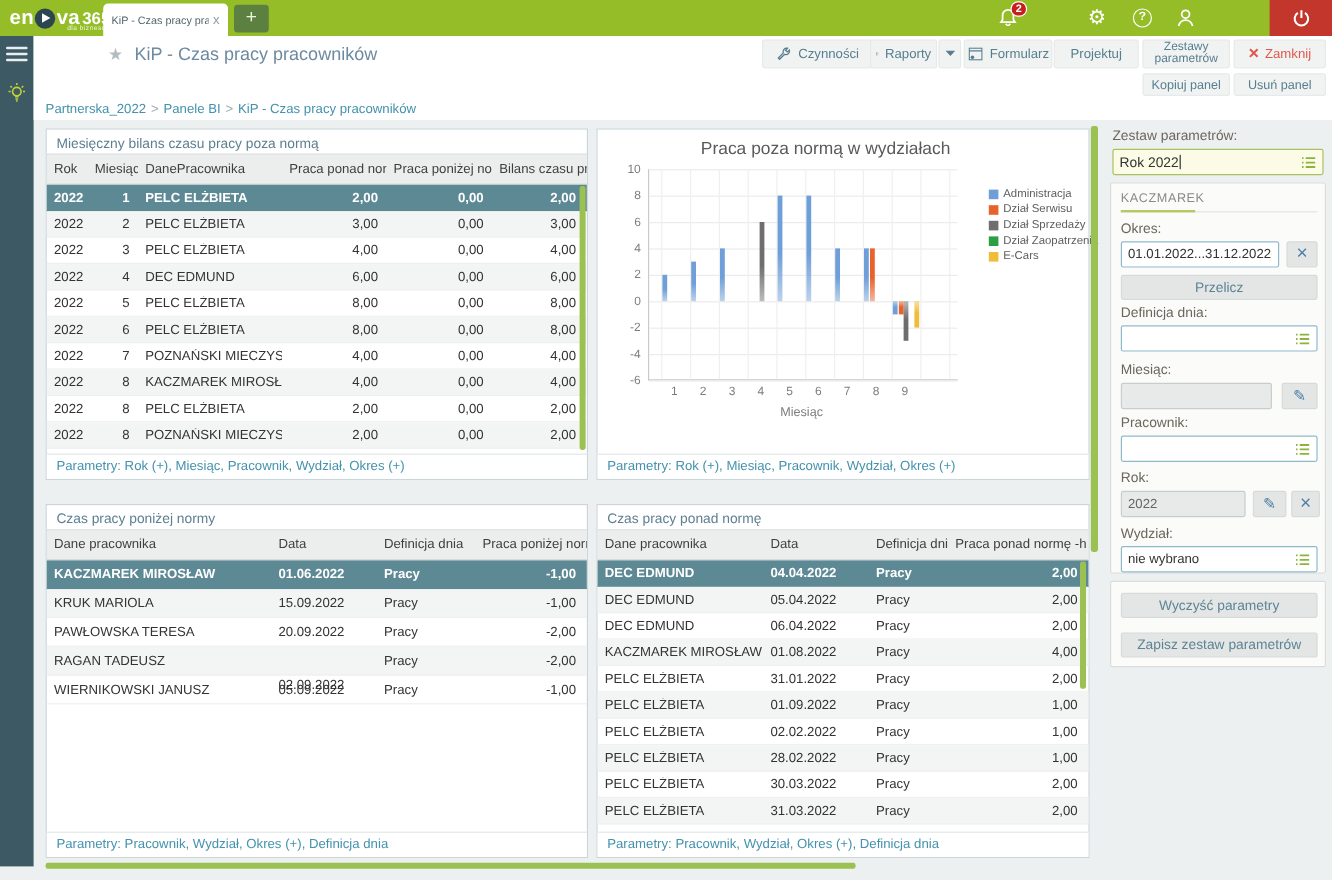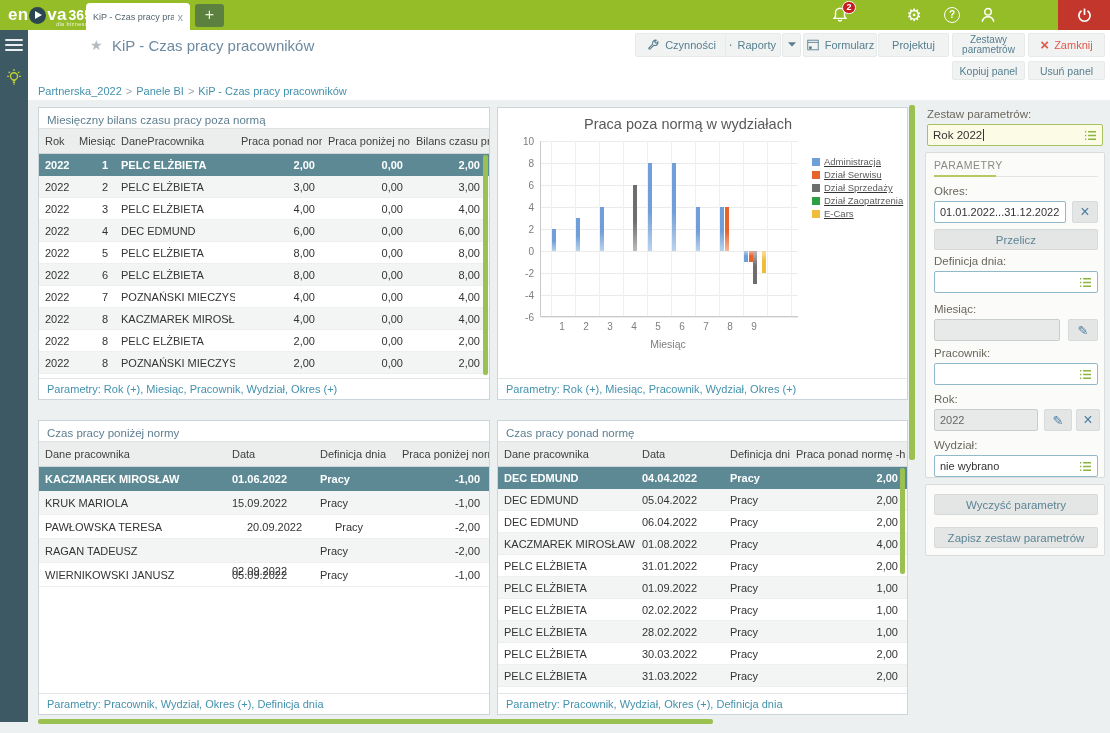--- a/index.html
+++ b/index.html
@@ -72,21 +72,21 @@
 
   
   .chart-title { position:absolute; left:20px; top:8px; width:340px; text-align:center; font-size:14.5px; color:#5a5a5a; }
   .plot { position:absolute; left:42px; top:33px; width:258px; height:176px; border-left:1px solid #c6cccd; border-bottom:1px solid #c6cccd; }
   .hgrid { position:absolute; left:0; width:100%; height:1px; background:#ebebeb; }
   .vgrid { position:absolute; top:0; width:1px; height:100%; background:#efefef; }
   .bar { position:absolute; width:4px; }
   .ytick { position:absolute; width:34px; text-align:right; font-size:10px; color:#7d7d7d; }
   .xtick { position:absolute; width:22px; text-align:center; font-size:10px; color:#7d7d7d; top:213px; }
   .xlabel { position:absolute; left:90px; top:230px; width:160px; text-align:center; font-size:10.5px; color:#7d7d7d; }
-  .legend { position:absolute; left:314px; top:47px;text-decoration:underline; }
+  .legend { position:absolute; left:326px; top:47px; }
   .leg-item { display:flex; align-items:center; height:13px; gap:4px; }
   .leg-sw { width:8px; height:8px; flex:none; }
   .leg-tx { font-size:9.5px; color:#5d5d5d; white-space:nowrap; }
 
   
   .params { position:absolute; left:925px; top:100px; width:180px; height:633px; }
   .pm-label { font-size:11.5px; color:#6b675c; margin-bottom:2px; }
   .pm-set-label { position:absolute; left:2px; top:8px; }
   .pm-set-input { position:absolute; left:2px; top:24px; width:176px; height:22px; background:#fcfce6; border:1px solid #a8c161; border-radius:2px; display:flex; align-items:center; padding:0 5px; }
   .pm-set-input .val { font-size:11.5px; color:#333; flex:1; }
@@ -416,21 +416,21 @@
         <div class="td ar" style="flex: 1 1 0%; padding-right: 9px;">-1,00</div>
       </div>
       <div class="trow alt" style="height: 24px;">
         <div class="td" style="width: 187px;">KRUK MARIOLA</div>
         <div class="td" style="width: 88px;">15.09.2022</div>
         <div class="td" style="width: 82px;">Pracy</div>
         <div class="td ar" style="flex: 1 1 0%; padding-right: 9px;">-1,00</div>
       </div>
       <div class="trow" style="height: 24px;">
         <div class="td" style="width: 187px;">PAWŁOWSKA TERESA</div>
-        <div class="td" style="width: 88px; margin-left: 15px;">20.09.2022</div>
+        <div class="td" style="width: 88px;">20.09.2022</div>
         <div class="td" style="width: 82px;">Pracy</div>
         <div class="td ar" style="flex: 1 1 0%; padding-right: 9px;">-2,00</div>
       </div>
       <div class="trow alt" style="height: 24px;">
         <div class="td" style="width: 187px;">RAGAN TADEUSZ</div>
         <div class="td" style="width: 88px; margin-top: 40px;">02.09.2022</div>
         <div class="td" style="width: 82px;">Pracy</div>
         <div class="td ar" style="flex: 1 1 0%; padding-right: 9px;">-2,00</div>
       </div>
       <div class="trow" style="height: 24px;">
@@ -524,21 +524,21 @@
 <div class="params">
   <div class="pm-label pm-set-label">Zestaw parametrów:</div>
   <div class="pm-set-input">
     <span class="val"><span>Rok 2022</span><span class="caret"></span></span>
     <svg width="13" height="11" viewBox="0 0 14 12">
         <path d="M1 2h1.4M1 6h1.4M1 10h1.4M4.4 2H13M4.4 6H13M4.4 10H13" stroke="#8cb43c" stroke-width="1.6"></path>
       </svg>
   </div>
 
   <div class="card card1">
-    <div class="pm-section">PARAMETRY</div>
+    <div class="pm-section">KACZMAREK</div>
     <div class="pm-uline"></div>
       <div class="pm-uline-g"></div>
 
     <div class="fld-label" style="top:32px">Okres:</div>
     <div class="inp" style="left:8px; top:48px; width:132px">
       <span class="flex">01.01.2022...31.12.2022</span>
       <svg width="13" height="13" viewBox="0 0 14 14">
           <rect x="1" y="2.2" width="12" height="11" fill="none" stroke="#7aab3a" stroke-width="1.2"></rect>
           <path d="M1 5.2h12" stroke="#7aab3a"></path>
           <path d="M4 .5v3M10 .5v3" stroke="#7aab3a" stroke-width="1.2"></path>

